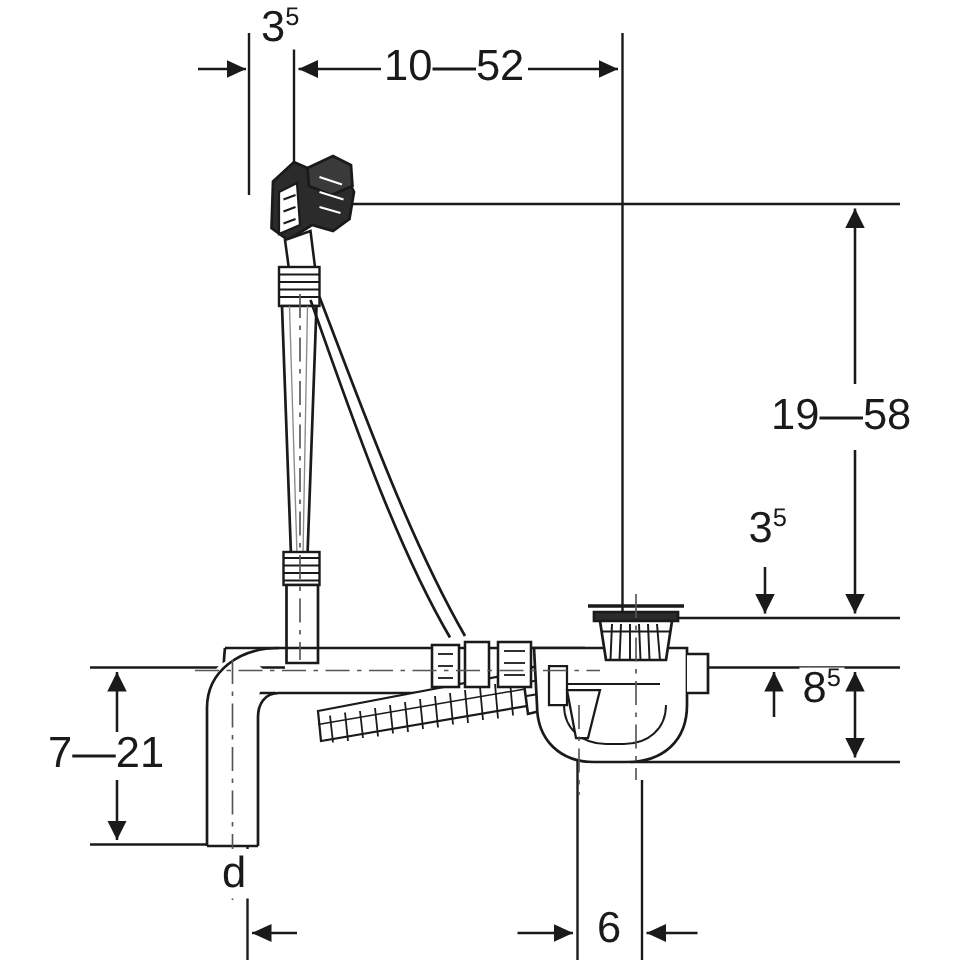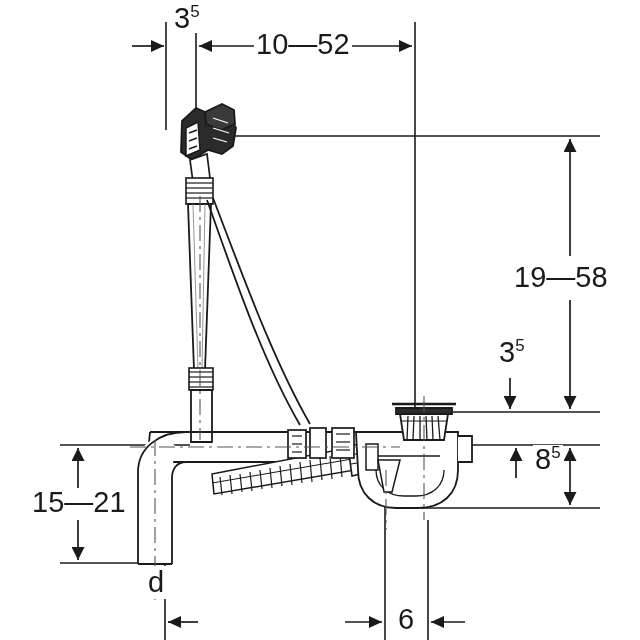--- a/index.html
+++ b/index.html
@@ -268,21 +268,21 @@
 
 <div class="dimtext" style="left:497px; top:338px;">
   <span>3</span><sup>5</sup>
 </div>
 
 <div class="dimtext" style="left:533px; top:445px;">
   <span>8</span><sup>5</sup>
 </div>
 
 <div class="dimtext" style="left:30px; top:488px;">
-  <span>15—21</span>
+  <span>7—21</span>
 </div>
 
 
 <div class="dimtext" style="left:396px; top:605px;">
   <span>6</span>
 </div>
 
 <div class="dlabel" style="left:146px; top:566px;">
   <span>d</span>
 </div>

